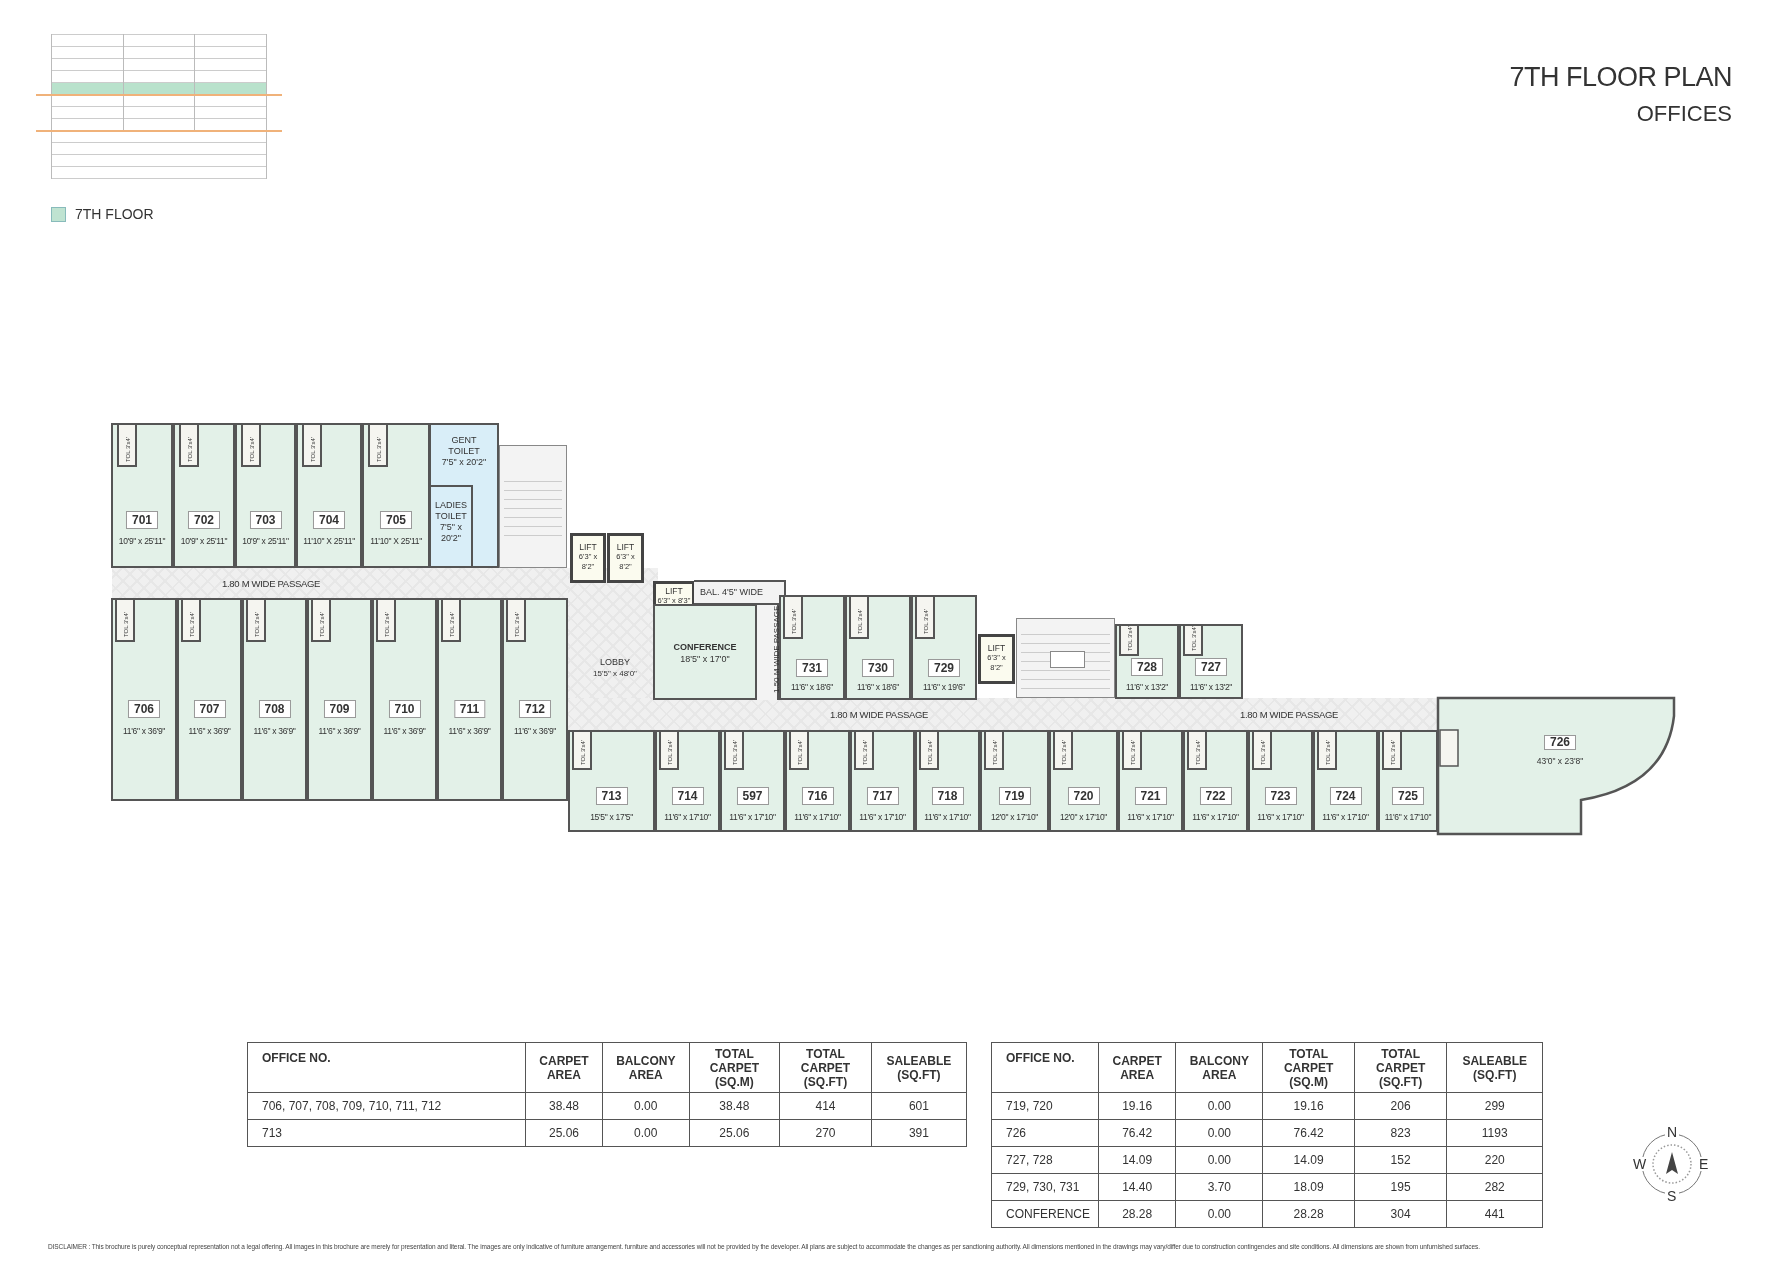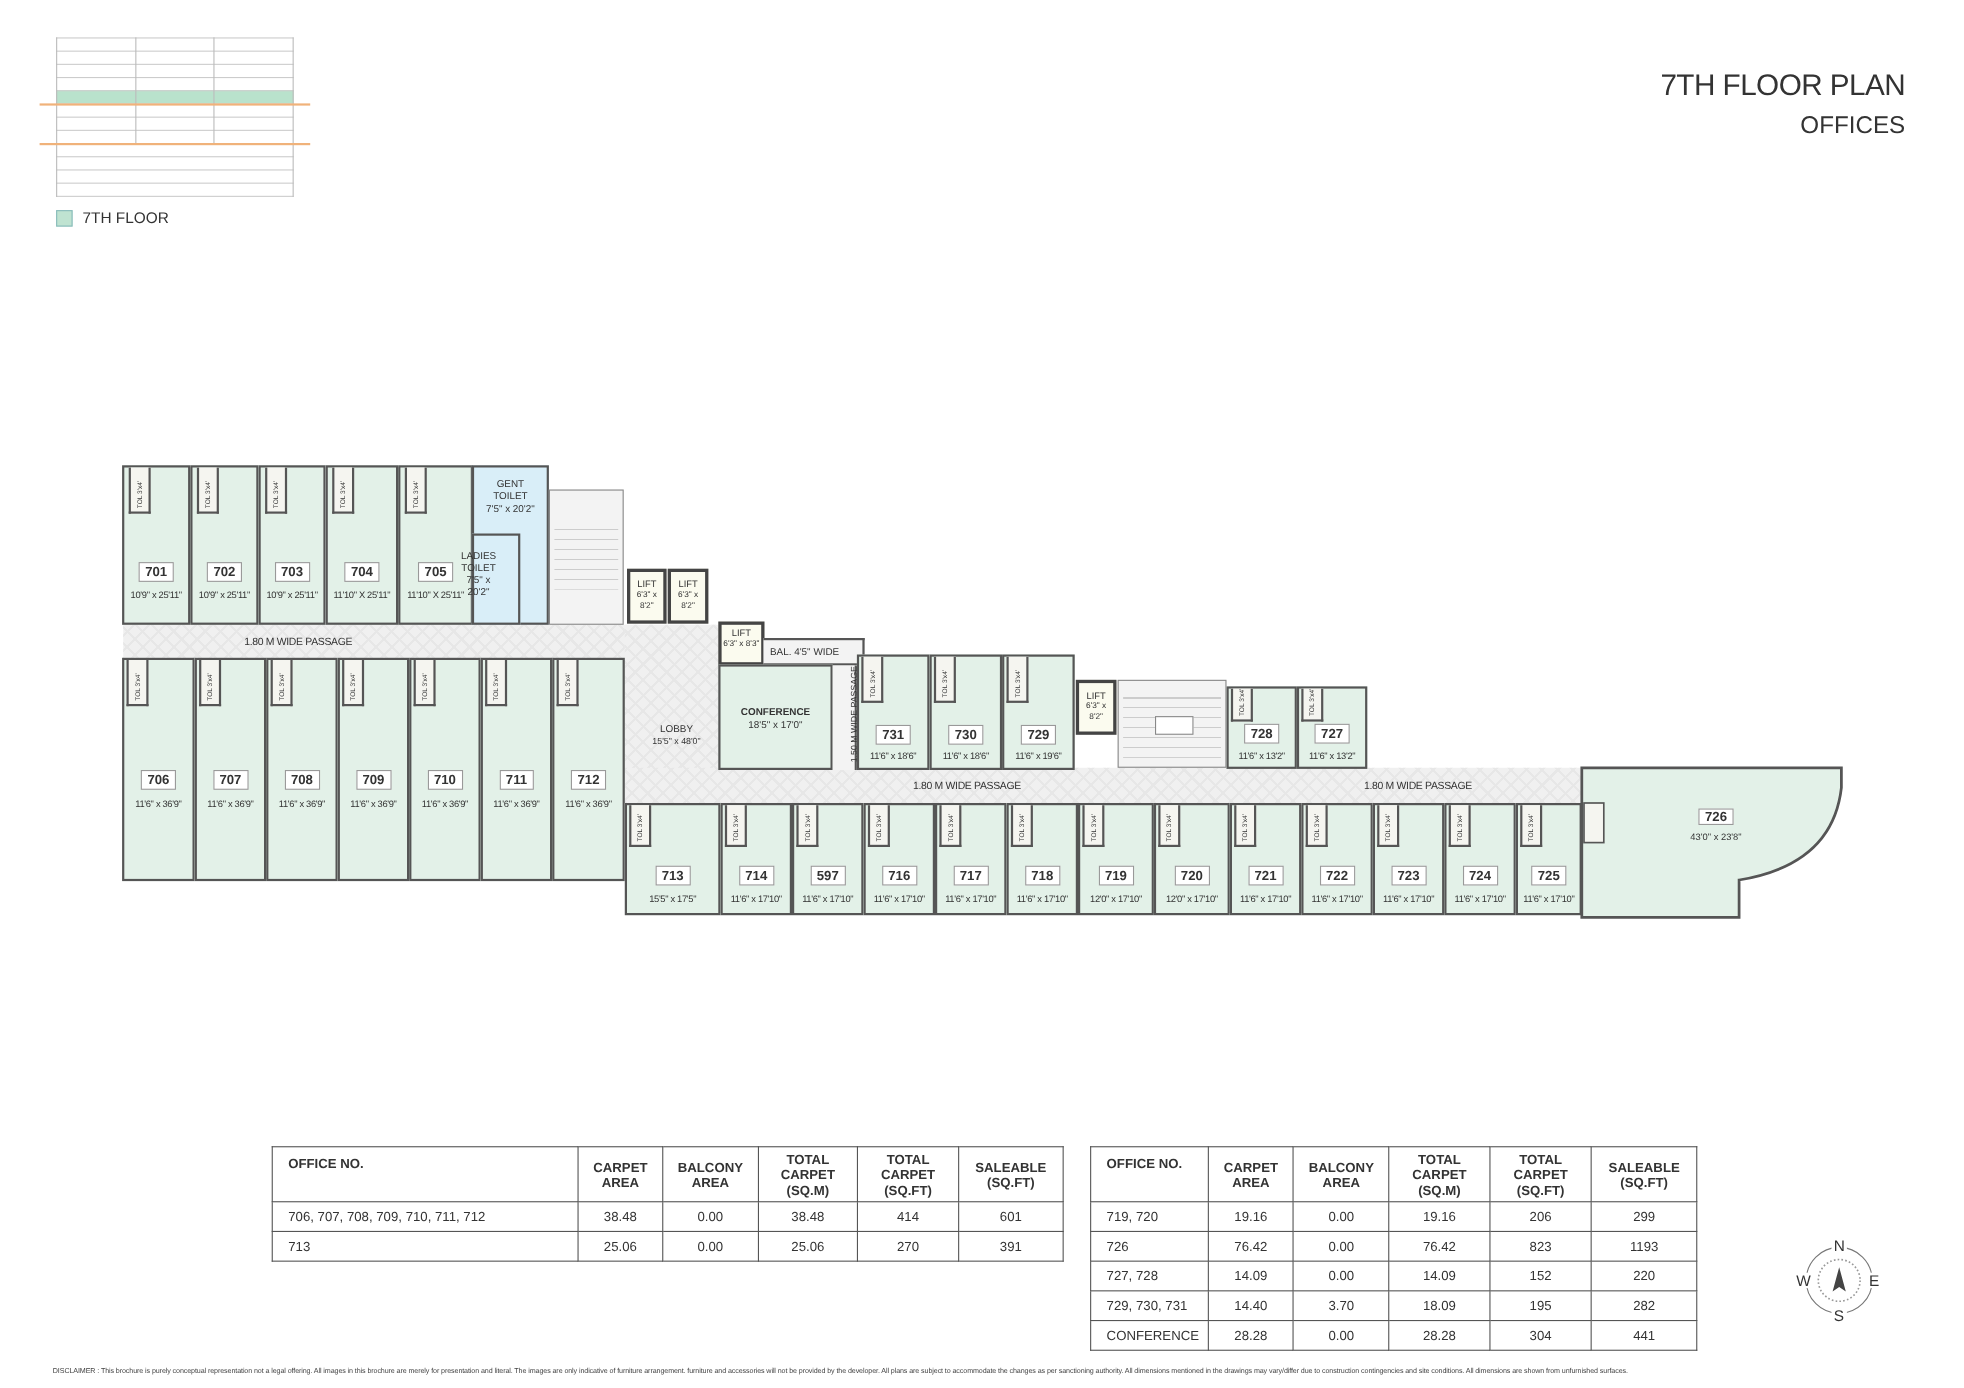--- a/index.html
+++ b/index.html
@@ -4,36 +4,36 @@
 <style>
   html,body{margin:0;padding:0;background:#fff;}
   body{width:1785px;height:1262px;position:relative;overflow:hidden;font-family:"Liberation Sans",sans-serif;color:#333;}
   .abs{position:absolute;box-sizing:border-box;}
   
   .keyplan{left:51px;top:34px;width:216px;height:145px;}
   .kp-row{position:absolute;left:0;width:216px;border-top:1px solid #ccc;}
   .kp-vline{position:absolute;top:0;width:1px;background:#bbb;height:96px;}
   .kp-green{position:absolute;left:0;top:48px;width:216px;height:12px;background:#b9e2cc;}
   .kp-orange{position:absolute;left:-15px;width:246px;height:2px;background:#f0b27a;}
-  .legend{left:51px;top:190px;display:flex;align-items:center;font-size:14px;color:#333;}
+  .legend{left:51px;top:206px;display:flex;align-items:center;font-size:14px;color:#333;}
   .legend .sw{width:13px;height:13px;background:#bfe3d1;border:1px solid #8bb;margin-right:9px;}
   
   .title{right:53px;top:62px;text-align:right;}
   .title .t1{font-size:27px;color:#333;letter-spacing:-0.5px;}
   .title .t2{font-size:22px;color:#333;margin-top:8px;}
   
   .room{position:absolute;box-sizing:border-box;background:#e3f1e8;border:2px solid #555;}
   .room .num{position:absolute;left:50%;transform:translateX(-50%);background:#fff;border:1px solid #999;font-weight:bold;font-size:12px;padding:1px 5px;white-space:nowrap;}
   .room .dim{position:absolute;left:0;right:0;text-align:center;font-size:8.5px;white-space:nowrap;letter-spacing:-0.3px;}
   .tol{position:absolute;width:16px;height:40px;border:2px solid #555;border-top:none;background:#f5f5f0;}
   .tol .tx{position:absolute;left:1px;bottom:3px;font-size:6px;transform:rotate(-90deg);transform-origin:left bottom;white-space:nowrap;left:12px;}
   .passage{position:absolute;background-color:#f0f0f0;background-image:repeating-linear-gradient(45deg,#e7e7e7 0 2px,transparent 2px 10px),repeating-linear-gradient(-45deg,#e7e7e7 0 2px,transparent 2px 10px);}
   .ptext{position:absolute;font-size:9.5px;color:#333;white-space:nowrap;letter-spacing:-0.3px;}
   .blue{background:#d9eef8;}
-  .lift{position:absolute;box-sizing:border-box;background:#fbfbef;border:3px solid #444;font-size:8.5px;text-align:center;line-height:10px;padding-top:6px;}
+  .lift{position:absolute;box-sizing:border-box;background:#fbfbef;border:3px solid #444;font-size:8.5px;text-align:center;line-height:10px;padding-top:6px;margin-top:16px;}
   .stair{position:absolute;box-sizing:border-box;background:#f3f3f3;border:1px solid #888;}
   .stair .steps{position:absolute;left:4px;right:4px;background:repeating-linear-gradient(0deg,#ccc 0 1px,transparent 1px 9px);}
   .label-c{position:absolute;text-align:center;font-size:9px;line-height:11px;}
   
   table.area{position:absolute;border-collapse:collapse;font-size:12px;color:#333;}
   table.area th,table.area td{border:1.3px solid #555;padding:3px 8px;text-align:center;height:20px;}
   table.area th{font-weight:bold;font-size:12px;line-height:14px;height:38px;}
   table.area th:first-child,table.area td:first-child{text-align:left;padding-left:14px;}
   table.area th:first-child{vertical-align:top;padding-top:8px;}
   .compass{left:1632px;top:1124px;width:80px;height:80px;}
@@ -122,21 +122,21 @@
     <div class="num" style="top:86px">705</div>
     <div class="dim" style="top:111px">11'10" X 25'11"</div>
   </div>
 
   <div class="room blue" style="left:429px;top:423px;width:70px;height:145px;"></div>
   <div class="label-c" style="left:432px;top:435px;width:64px;">
     <div style="width:40px;margin:0 auto;">GENT TOILET</div>
       <div>7'5" x 20'2"</div>
   </div>
   <div class="room blue" style="left:429px;top:485px;width:44px;height:83px;"></div>
-  <div class="label-c" style="left:413px;top:500px;width:44px;">
+  <div class="label-c" style="left:429px;top:500px;width:44px;">
     <div>LADIES TOILET</div>
       <div>7'5" x 20'2"</div>
   </div>
 
   <div class="stair" style="left:499px;top:445px;width:68px;height:123px;">
     <div class="steps" style="top:30px;height:60px;"></div>
   </div>
 
   <div class="lift" style="left:570px;top:517px;width:36px;height:50px;">
       <div>LIFT</div>

